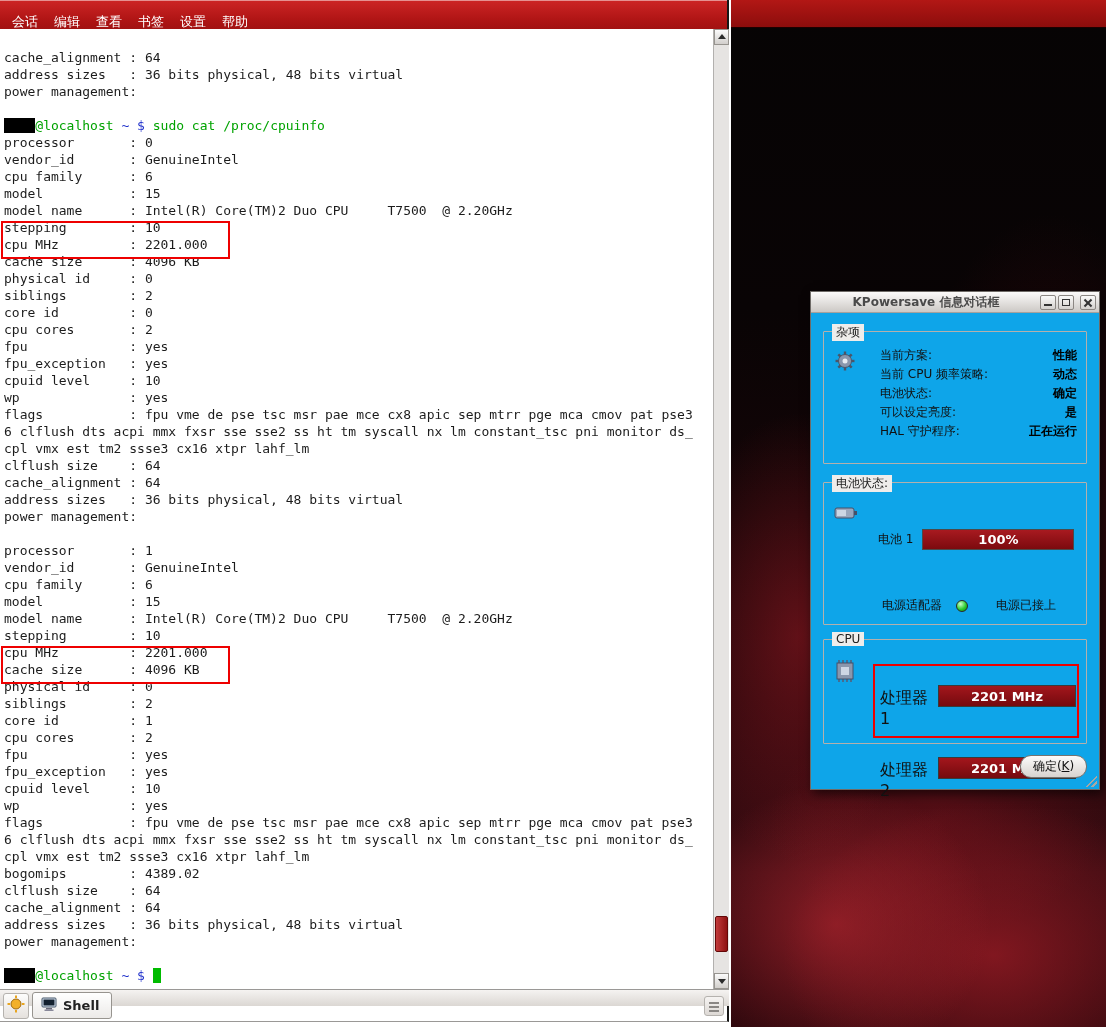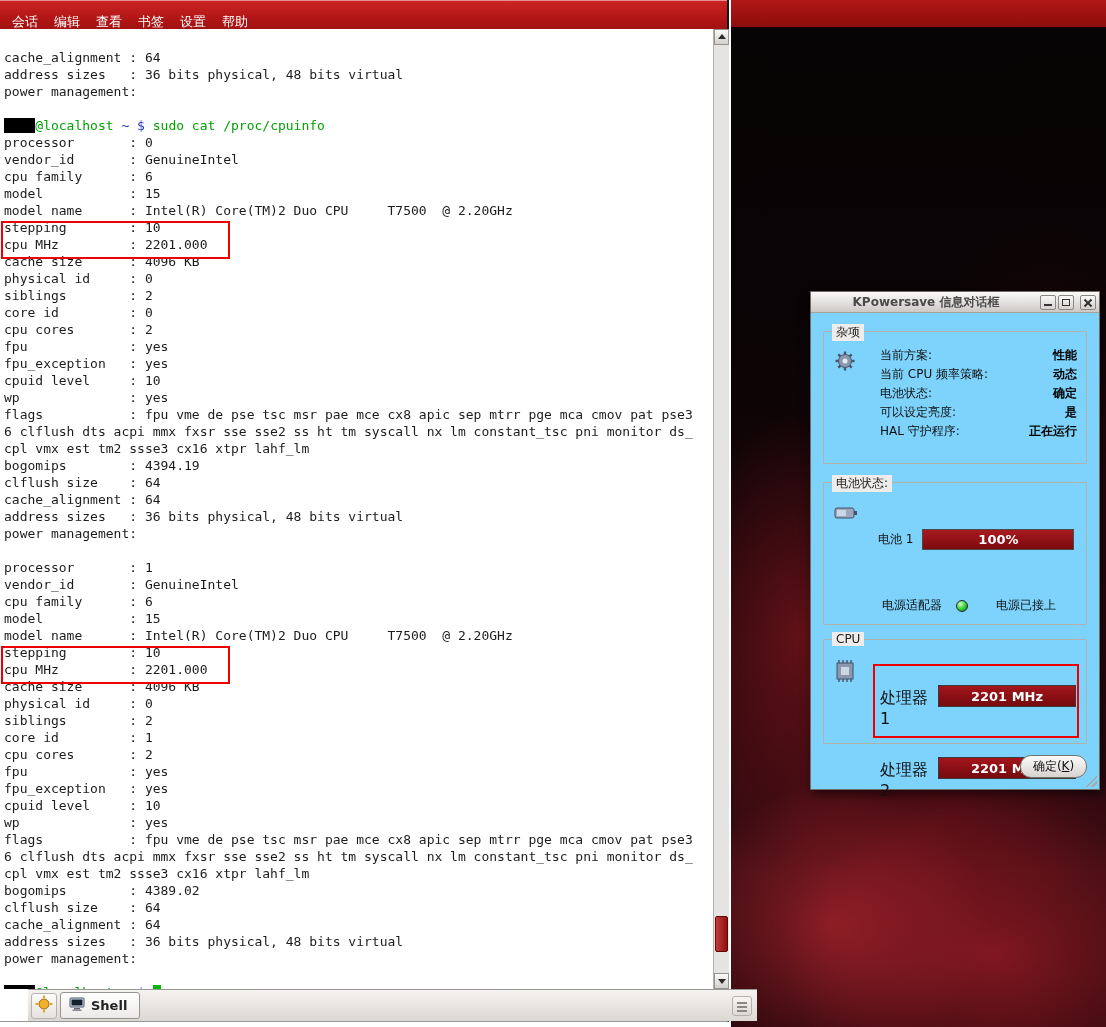--- a/index.html
+++ b/index.html
@@ -83,24 +83,23 @@
     border-top: 5px solid #2a2a2a;
   }
   #sb-thumb {
     position: absolute; left: 1px; top: 887px; width: 13px; height: 36px;
     background: linear-gradient(90deg, #c23b3b, #8e1212);
     border: 1px solid #630707; border-radius: 2px;
   }
 
   
   #tab-bar {
-    position: absolute; left: 0; top: 989px; width: 729px; height: 32px;
+    position: absolute; left: 0; top: 989px; width: 729px; height: 17px;
     background: linear-gradient(180deg, #f5f3f1, #dbd7d3);
     border-top: 1px solid #9a9896;
-    margin-left: 28px;
   }
   #newtab-button {
     position: absolute; left: 3px; top: 3px; width: 26px; height: 26px;
     border: 1px solid #b5b2ae; border-radius: 3px;
     background: linear-gradient(180deg, #fdfdfc, #e5e1dd);
     display: flex; align-items: center; justify-content: center;
   }
   #shell-tab {
     position: absolute; left: 32px; top: 2px; height: 27px; padding: 0 12px 0 8px;
     background: linear-gradient(180deg, #ffffff, #eceae8);
@@ -114,21 +113,21 @@
     background: linear-gradient(180deg, #f6f4f2, #ddd9d5);
   }
   #tablist-button::after {
     content: ""; position: absolute; left: 4px; right: 4px; top: 5px; height: 2px;
     background: #8a8784; box-shadow: 0 4px 0 #8a8784, 0 8px 0 #8a8784;
   }
 
   
   #kps-dialog {
     position: absolute; left: 810px; top: 291px; width: 290px; height: 499px;
-    background: #7dd3fc; border: 1px solid #6f6b67;
+    background: #0ea5e9; border: 1px solid #6f6b67;
     box-shadow: 3px 4px 10px rgba(0,0,0,.6);
     font-size: 12px; color: #111;
   }
   #kps-titlebar {
     position: absolute; top: 0; left: 0; right: 0; height: 21px;
     background: linear-gradient(180deg, #fcfbfa, #ccc9c5);
     border-bottom: 1px solid #a5a19d;
     display: flex; align-items: center; padding: 0 3px;
   }
   #kps-title {
@@ -253,21 +252,20 @@
         <div class="tline"><span class="seg-d">siblings        : 2</span></div>
         <div class="tline"><span class="seg-d">core id         : 0</span></div>
         <div class="tline"><span class="seg-d">cpu cores       : 2</span></div>
         <div class="tline"><span class="seg-d">fpu             : yes</span></div>
         <div class="tline"><span class="seg-d">fpu_exception   : yes</span></div>
         <div class="tline"><span class="seg-d">cpuid level     : 10</span></div>
         <div class="tline"><span class="seg-d">wp              : yes</span></div>
         <div class="tline"><span class="seg-d">flags           : fpu vme de pse tsc msr pae mce cx8 apic sep mtrr pge mca cmov pat pse3</span></div>
         <div class="tline"><span class="seg-d">6 clflush dts acpi mmx fxsr sse sse2 ss ht tm syscall nx lm constant_tsc pni monitor ds_</span></div>
         <div class="tline"><span class="seg-d">cpl vmx est tm2 ssse3 cx16 xtpr lahf_lm</span></div>
-        <div class="tline"><span class="seg-d">bogomips        : 4394.19</span></div>
         <div class="tline"><span class="seg-d">clflush size    : 64</span></div>
         <div class="tline"><span class="seg-d">cache_alignment : 64</span></div>
         <div class="tline"><span class="seg-d">address sizes   : 36 bits physical, 48 bits virtual</span></div>
         <div class="tline"><span class="seg-d">power management:</span></div>
         <div class="tline"><span class="seg-d"></span></div>
         <div class="tline"><span class="seg-d">processor       : 1</span></div>
         <div class="tline"><span class="seg-d">vendor_id       : GenuineIntel</span></div>
         <div class="tline"><span class="seg-d">cpu family      : 6</span></div>
         <div class="tline"><span class="seg-d">model           : 15</span></div>
         <div class="tline"><span class="seg-d">model name      : Intel(R) Core(TM)2 Duo CPU     T7500  @ 2.20GHz</span></div>

